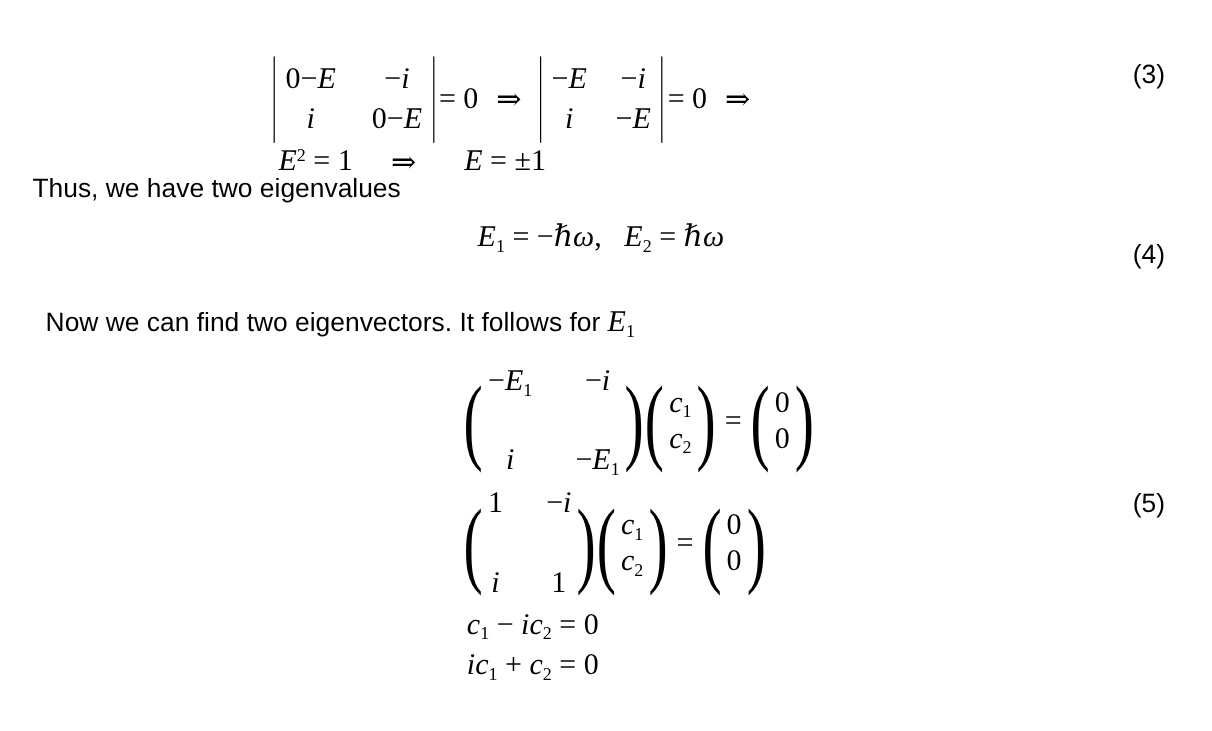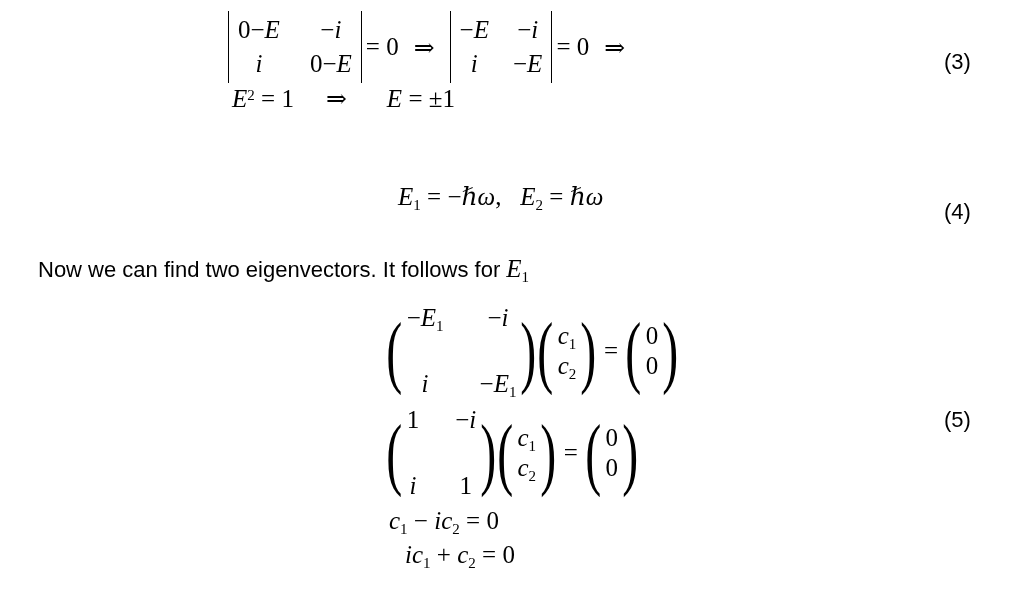--- a/index.html
+++ b/index.html
@@ -16,21 +16,21 @@
   .abs { position: absolute; }
   
   .math {
     font-family: "Liberation Serif", "DejaVu Serif", "DejaVu Sans", serif;
     font-size: 25px;
     white-space: pre;
   }
   sub, sup { line-height: 0; font-size: 60%; }
   sub { vertical-align: -0.32em; }
   sup { vertical-align: 0.5em; }
-  .row { display: flex; align-items: center; }
+  .row { display: flex; align-items: center; margin-top: 36px; }
   
   .det {
     border-left: 1.6px solid #000;
     border-right: 1.6px solid #000;
     padding: 4px 9px;
     display: grid;
     grid-template-columns: auto auto;
     column-gap: 30px;
     row-gap: 4px;
     justify-items: center;
@@ -99,20 +99,21 @@
   </div>
 
   <div class="eqlabel" style="left:944px; top:49px;">(3)</div>
 
   <div class="abs row" style="left:232px; top:84px;">
     <span class="math"><i>E</i><sup>2</sup> = 1</span>
     <span class="math g1">⇒</span>
     <span class="math g2"><i>E</i> = ±1</span>
   </div>
 
+  <div class="bodyline" style="left:27px; top:144px;">Thus, we have two eigenvalues</div>
 
   <div class="abs" style="left:398px; top:182px;">
     <span class="math"><i>E</i><sub>1</sub> = −<i>ℏ</i><i>ω</i>,   <i>E</i><sub>2</sub> = <i>ℏ</i><i>ω</i></span>
   </div>
   <div class="eqlabel" style="left:944px; top:199px;">(4)</div>
 
   <div class="bodyline" style="left:38px; top:255px;">
     <span>Now we can find two eigenvectors. It follows for </span><span class="math"><i>E</i><sub>1</sub></span>
   </div>
 
@@ -160,19 +161,19 @@
       <span class="math eqsign">=</span>
       <span class="paren">(</span>
       <div class="pvec">
         <span class="cell math">0</span>
         <span class="cell math">0</span>
       </div>
       <span class="paren">)</span>
     </div>
 
     <span class="math" style="margin-left:3px;"><i>c</i><sub>1</sub> − <i>i</i><i>c</i><sub>2</sub> = 0</span>
-    <span class="math" style="margin-left:19px;"><i>i</i><i>c</i><sub>1</sub> + <i>c</i><sub>2</sub> = 0</span>
+    <span class="math" style="margin-left:3px;"><i>i</i><i>c</i><sub>1</sub> + <i>c</i><sub>2</sub> = 0</span>
   </div>
 
   <div class="eqlabel" style="left:944px; top:407px;">(5)</div>
 
 
 </div>
 
 </body></html>

